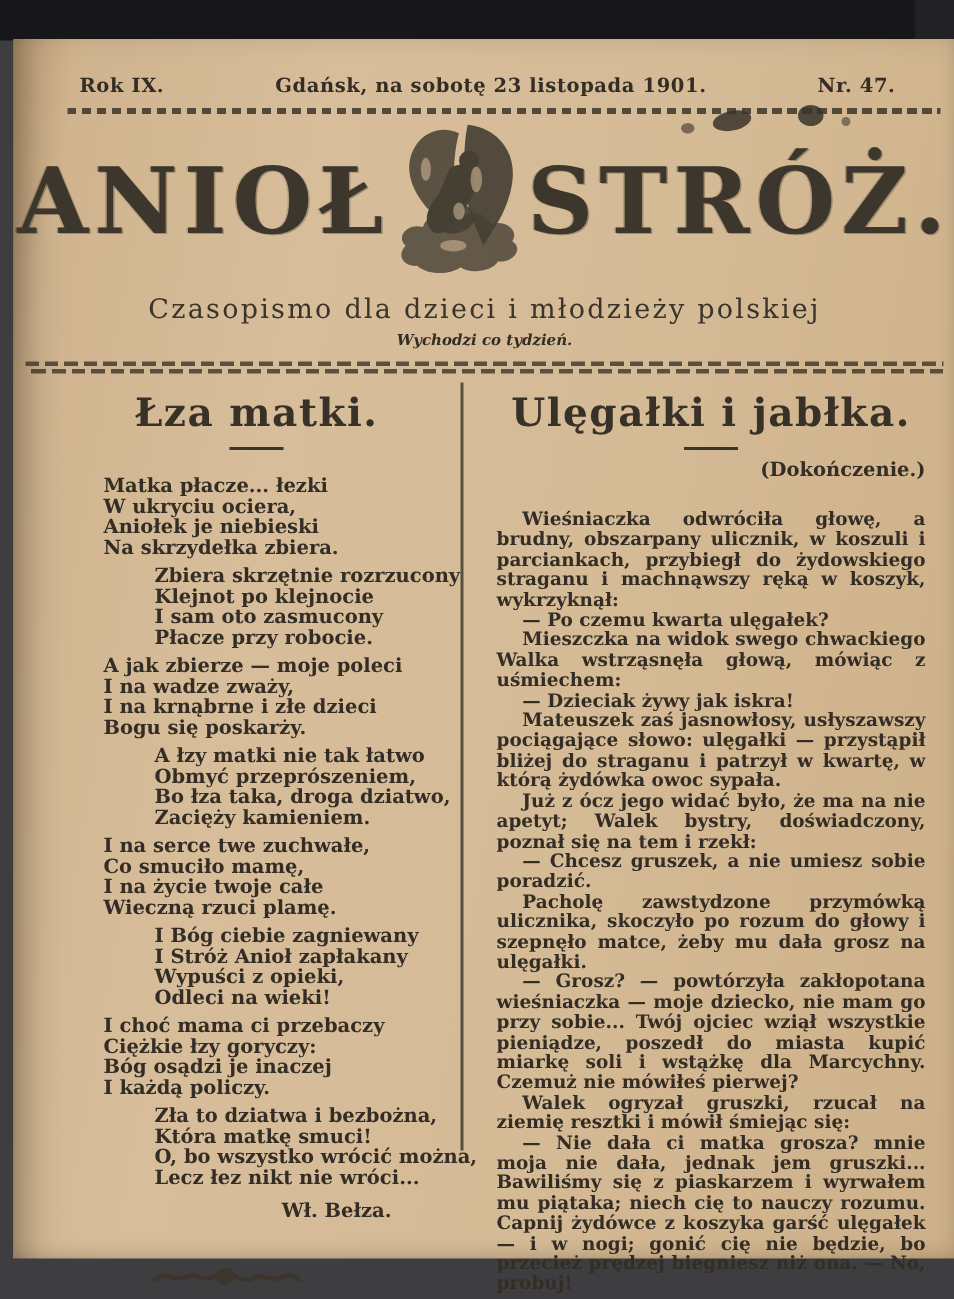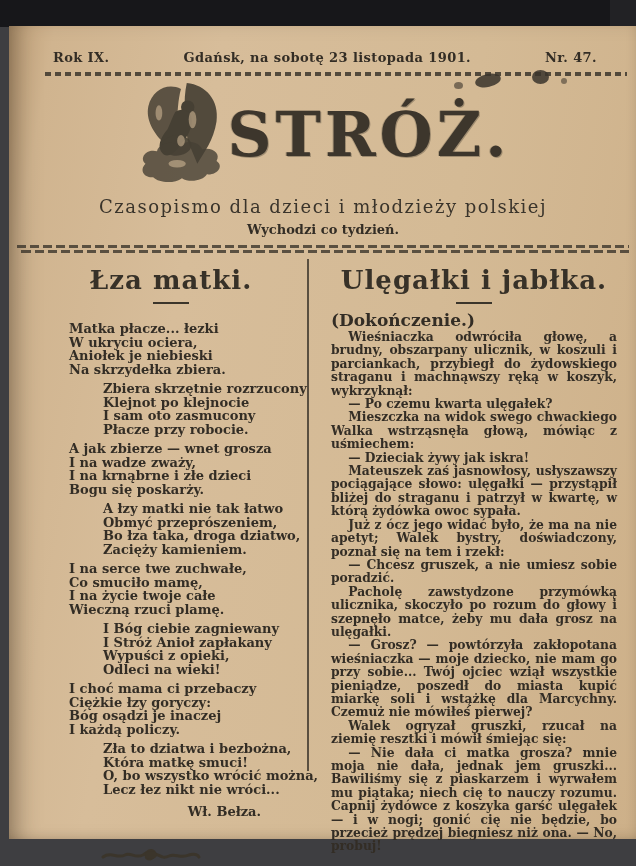--- a/index.html
+++ b/index.html
@@ -30,21 +30,21 @@
   .mast-word{font-size:61px;font-weight:bold;letter-spacing:4px;color:#3d362c;
     text-shadow:1px 1px 0 rgba(61,54,44,.35), -1px 0 0 rgba(61,54,44,.25);}
   .angel{width:96px;height:106px;margin:0 -2px;flex:0 0 auto;}
   .blot{position:absolute;background:#3a342b;border-radius:50%;opacity:.85;}
   .blot1{left:466px;top:-6px;width:26px;height:13px;transform:rotate(-12deg);}
   .blot2{left:523px;top:-10px;width:17px;height:14px;}
   .blot3{left:445px;top:2px;width:9px;height:7px;opacity:.6;}
   .blot4{left:552px;top:-2px;width:6px;height:6px;opacity:.55;}
 
   .subtitle{text-align:center;font-size:18px;letter-spacing:1.5px;margin-top:8px;color:#3a342b;}
-  .freq{text-align:center;font-size:13px;font-weight:bold;margin-top:5px;}
+  .freq{text-align:center;font-size:10px;font-weight:bold;margin-top:5px;font-style:italic;}
   .wavy-rule{margin:8px 8px 0 8px;}
   .wavy-row{height:3px;margin-bottom:2px;
     background:repeating-linear-gradient(90deg,#3b352b 0 9px,rgba(0,0,0,0) 9px 13px);opacity:.8;}
   .wavy-row.offset{background-position:5px 0;}
 
   
   .cols{position:relative;display:grid;grid-template-columns:252px 1fr;
         column-gap:34px;padding:10px 20px 0 36px;}
   .col-divider{position:absolute;left:298px;top:4px;width:2px;height:512px;background:#3b352b;opacity:.8;}
 
@@ -53,40 +53,41 @@
 
   
   .poem-body{margin-top:18px;padding-left:24px;font-size:13px;font-weight:bold;line-height:13.5px;}
   .stanza{margin-bottom:6px;}
   .stanza.indent{padding-left:34px;}
   .vline{display:block;white-space:nowrap;}
   .signature{text-align:right;padding-right:36px;font-size:13px;font-weight:bold;margin-top:8px;}
   .flourish{display:block;margin:26px auto 0 54px;width:104px;height:20px;}
 
   
-  .note{text-align:left;font-size:17px;font-weight:bold;margin:6px 0 0 0;}
+  .note{text-align:right;font-size:13px;font-weight:bold;margin:6px 0 18px 0;}
   .story-body{font-size:12.3px;font-weight:bold;line-height:13.4px;text-align:justify;color:#332d25;}
   .story-body p{margin:0;text-indent:1.4em;}
 </style>
 </head>
 <body>
 
 <div class="top-shadow"></div>
 <div class="right-shadow"></div>
 
 <div class="page">
 
   <div class="hdr">
     <span>Rok IX.</span>
     <span>Gdańsk, na sobotę 23 listopada 1901.</span>
     <span>Nr. 47.</span>
   </div>
   <div class="dotted-rule"></div>
 
   <div class="masthead">
+    <span class="mast-word">ANIOŁ</span>
     <svg class="angel" viewBox="0 0 100 110">
       <g fill="#464034">
         <path d="M56 2 C76 4 90 20 87 42 C84 62 74 74 67 86 L57 62 C54 42 52 20 56 2 Z" opacity=".92"></path>
         <path d="M50 8 C36 1 20 9 16 26 C13 40 22 54 30 62 L46 48 C46 34 47 18 50 8 Z" opacity=".85"></path>
         <circle cx="57" cy="27" r="7"></circle>
         <path d="M44 32 C54 26 63 33 61 45 C59 56 52 63 46 71 C40 78 33 80 29 73 C25 65 31 56 36 50 C39 44 41 37 44 32 Z"></path>
         <path d="M38 58 C46 54 56 56 60 63 C63 69 58 75 50 77 C42 79 33 76 31 69 C30 63 33 60 38 58 Z" opacity=".9"></path>
         <path d="M13 86 C6 80 14 70 25 73 C27 64 42 61 48 68 C54 61 68 62 72 71 C82 68 92 75 87 83 C95 88 88 98 77 97 C73 104 58 106 51 101 C43 107 27 106 21 100 C12 101 6 93 13 86 Z" opacity=".8"></path>
       </g>
       <g fill="#d7bd9a" opacity=".55">
@@ -123,21 +124,21 @@
           <span class="vline">Aniołek je niebieski</span>
           <span class="vline">Na skrzydełka zbiera.</span>
         </div>
         <div class="stanza indent">
           <span class="vline">Zbiera skrzętnie rozrzucony</span>
           <span class="vline">Klejnot po klejnocie</span>
           <span class="vline">I sam oto zasmucony</span>
           <span class="vline">Płacze przy robocie.</span>
         </div>
         <div class="stanza">
-          <span class="vline">A jak zbierze — wnet grosza</span>
+          <span class="vline">A jak zbierze — moje poleci</span>
           <span class="vline">I na wadze zważy,</span>
           <span class="vline">I na krnąbrne i złe dzieci</span>
           <span class="vline">Bogu się poskarży.</span>
         </div>
         <div class="stanza indent">
           <span class="vline">A łzy matki nie tak łatwo</span>
           <span class="vline">Obmyć przeprószeniem,</span>
           <span class="vline">Bo łza taka, droga dziatwo,</span>
           <span class="vline">Zacięży kamieniem.</span>
         </div>

